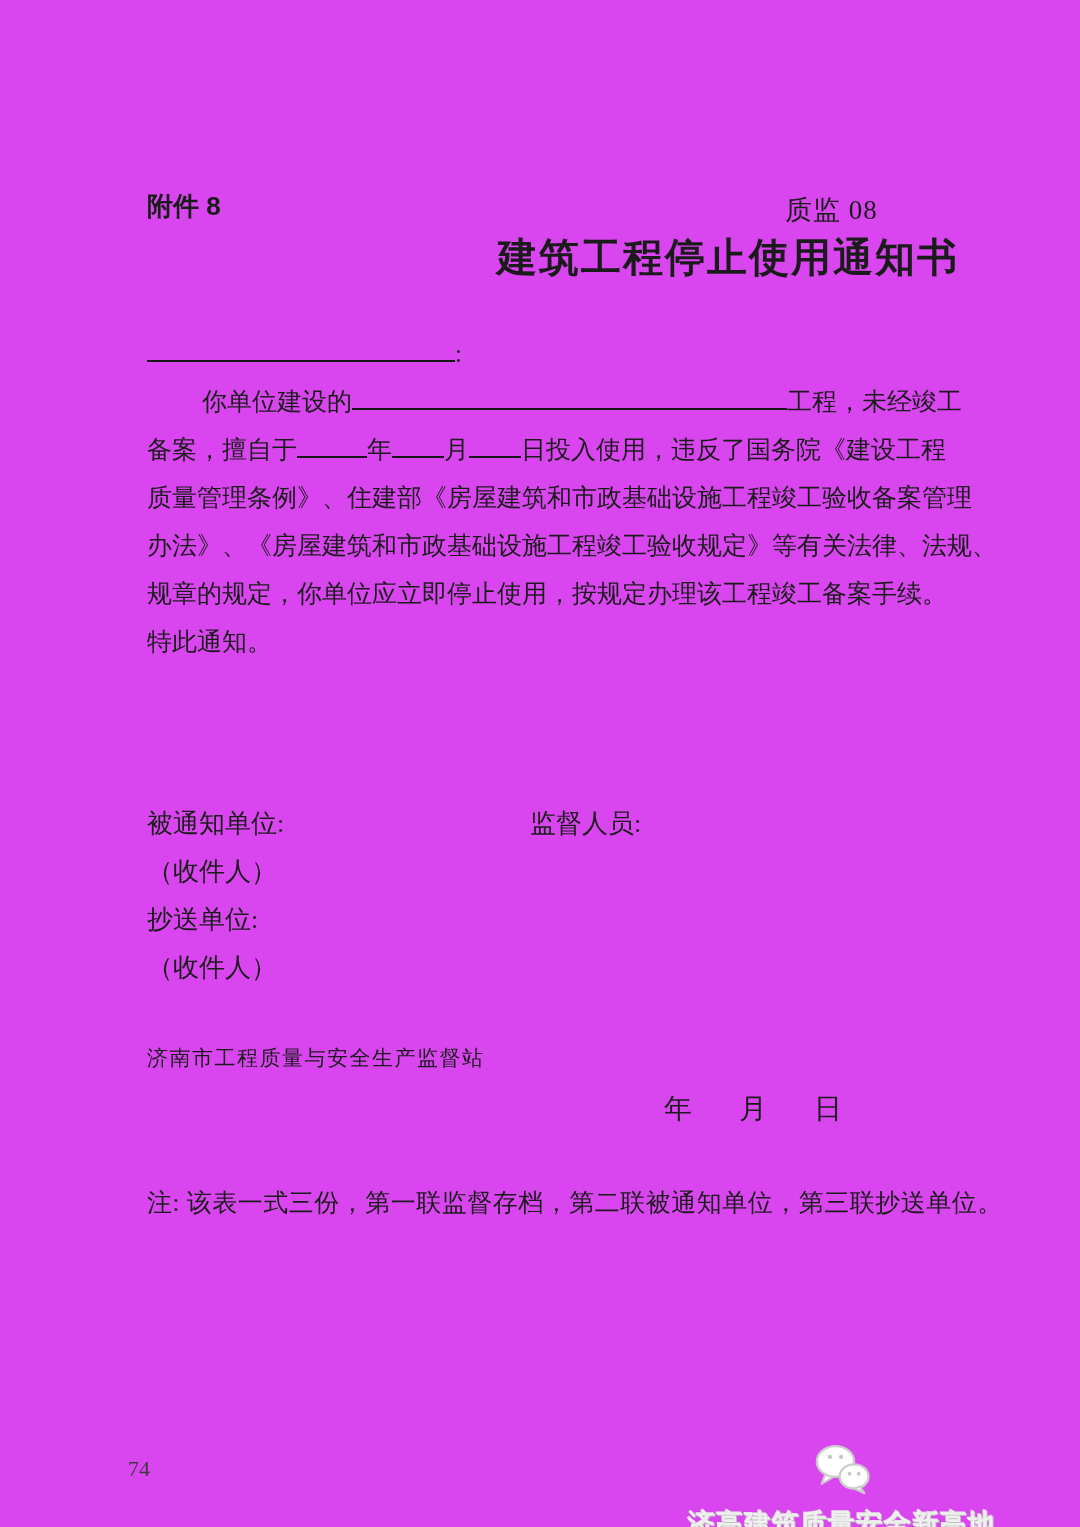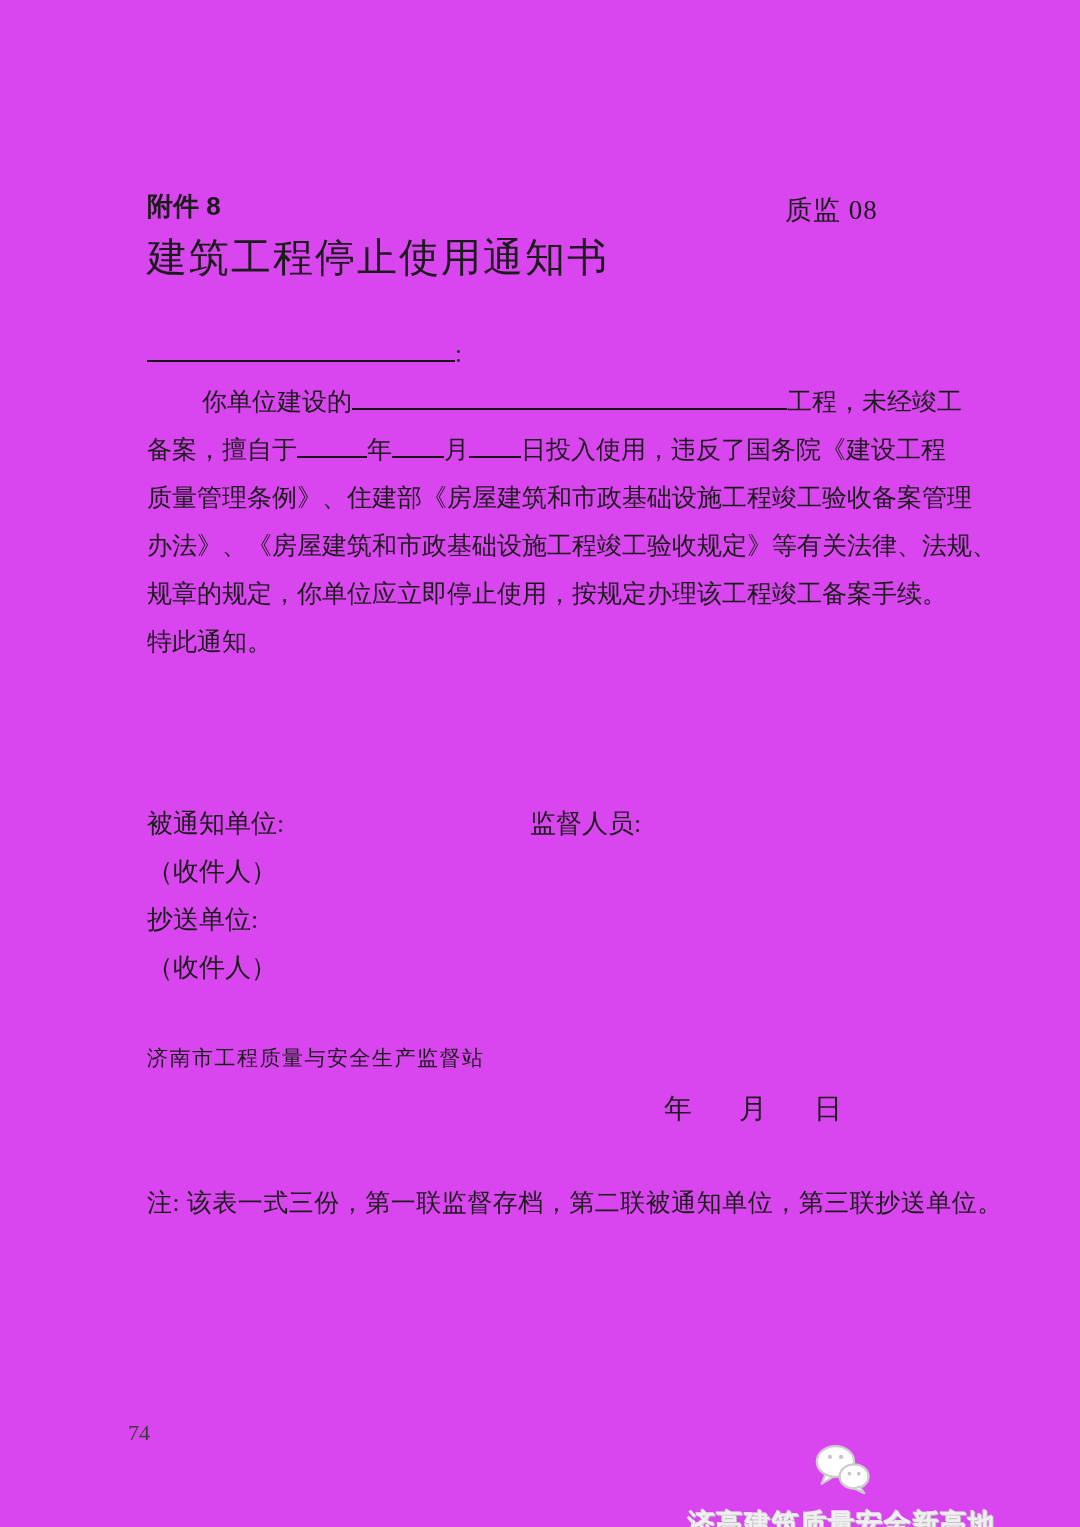--- a/index.html
+++ b/index.html
@@ -7,22 +7,22 @@
   .page {
     position:relative; width:1080px; height:1527px; background:#d946ef;
     font-family:"Liberation Serif","DejaVu Serif",serif; color:#1b1b1b;
     overflow:hidden;
   }
   .abs { position:absolute; }
 
   .hdr-att  { left:147px; top:189px; font-family:"Liberation Sans","DejaVu Sans",sans-serif; font-weight:700; font-size:26px; }
   .hdr-code { left:785px; top:192px; font-size:27px; letter-spacing:1px; }
 
-  .title { left:147px; top:230px; width:812px; text-align:left;
-           font-size:40px; font-weight:400; letter-spacing:2px; white-space:nowrap; }
+  .title { left:147px; top:230px; width:812px; text-align:right;
+           font-size:40px; font-weight:700; letter-spacing:2px; white-space:nowrap; }
 
   .body-block { left:147px; top:330px; width:816px; }
   .bline { height:48px; line-height:48px; font-size:25px; white-space:nowrap; }
   .indent { display:inline-block; width:55px; }
   .ul { display:inline-block; height:6px; border-bottom:2px solid #161616; }
   .ul-salut { width:308px; }
   .ul-l1    { width:435px; }
   .ul-70    { width:70px; }
   .ul-52    { width:52px; }
 
@@ -30,21 +30,21 @@
   .rline { position:relative; height:48px; line-height:48px; font-size:26px; white-space:nowrap; }
   .col2 { position:absolute; left:383px; top:0; }
 
   .sig-org  { left:147px; top:1044px; width:812px; 
               font-size:21px; letter-spacing:1.5px; white-space:nowrap; }
   .sig-date { left:664px; top:1090px; font-size:28px; white-space:nowrap; }
   .sig-date .gap { margin-left:47px; }
 
   .note { left:147px; top:1186px; font-size:25px; white-space:nowrap; letter-spacing:0.5px; }
 
-  .pagenum { left:128px; top:1420px; font-size:22px; color:#3c3c3c; }
+  .pagenum { left:128px; top:1456px; font-size:22px; color:#3c3c3c; }
 
   .wm { left:688px; top:1442px; display:flex; align-items:center; gap:6px;flex-direction:column; }
   .wm-text {
     font-family:"Liberation Sans","DejaVu Sans",sans-serif;
     font-size:27px; font-weight:700; letter-spacing:1px;
     color:#efefef;
     text-shadow:1px 1px 0 #c3c3c3, -1px -1px 0 #e6e6e6;
     white-space:nowrap;
   }
 </style>

